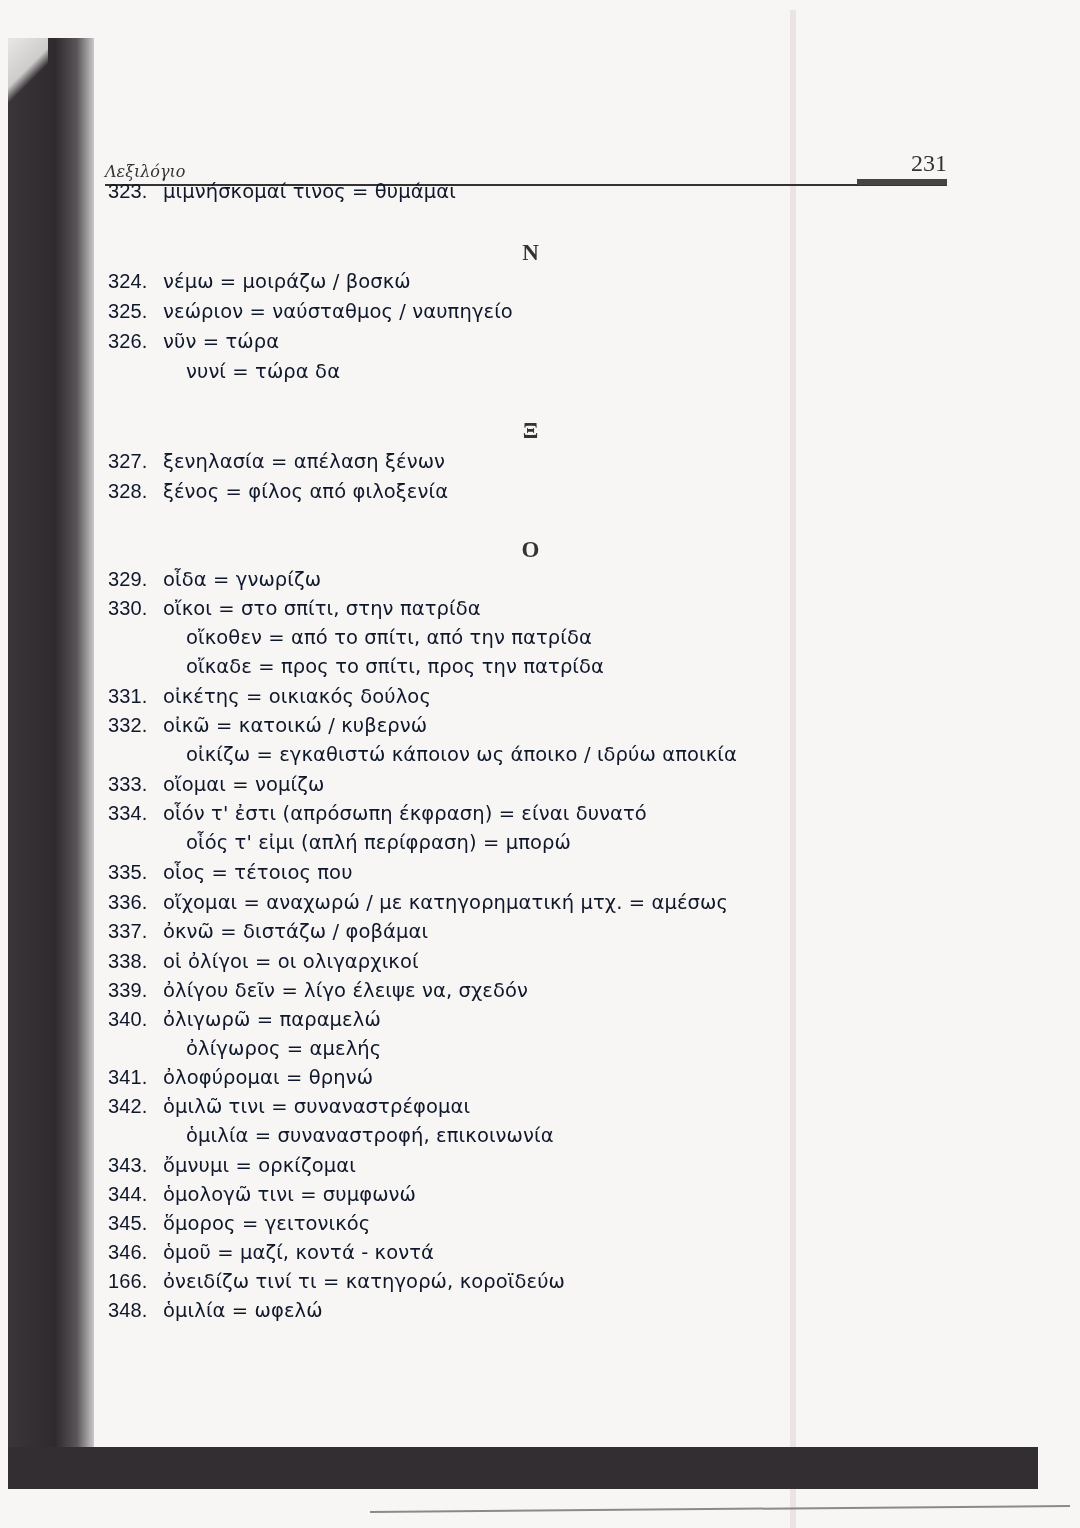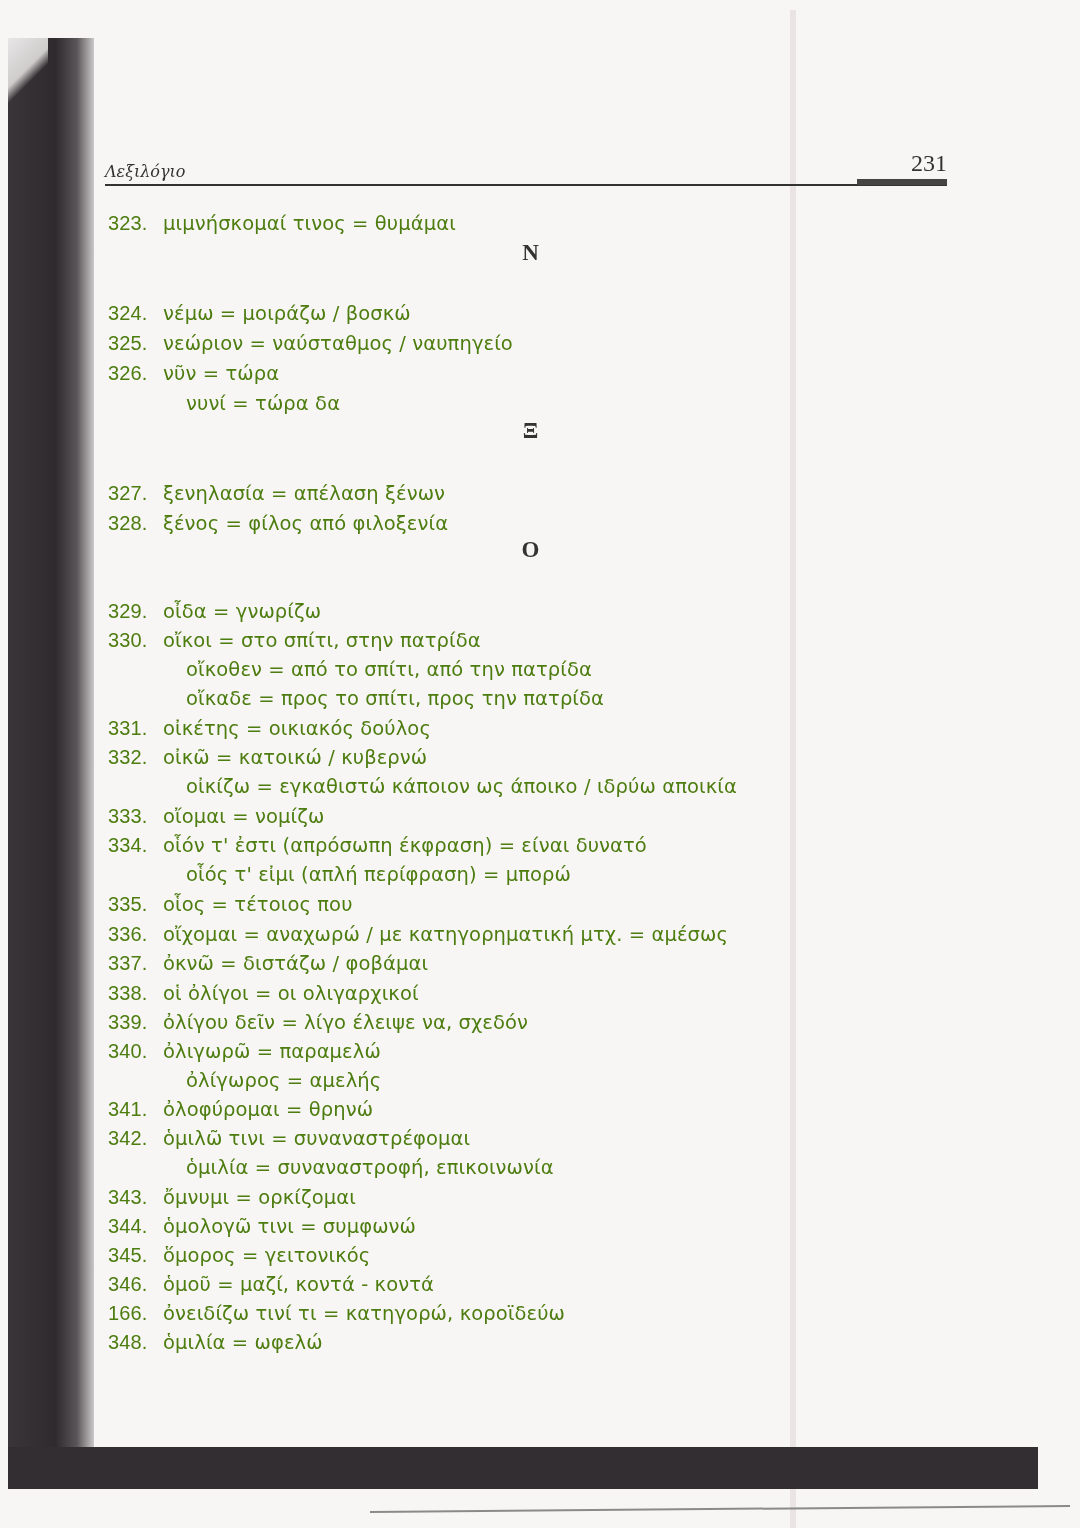--- a/index.html
+++ b/index.html
@@ -41,21 +41,21 @@
   .page-number {
     position:absolute; right:0; top:-6px;
     font-family:"Liberation Serif", serif; font-size:24px; color:#333;
   }
   .head-rule { position:absolute; left:0; top:28px; width:842px; height:2px; background:#333; }
   .head-rule-thick { position:absolute; right:0; top:23px; width:90px; height:6px; background:#444; }
 
   .entries { position:absolute; left:108px; top:0; width:800px; }
   .line {
     position:absolute; left:0; white-space:nowrap;
-    font-family:"DejaVu Sans", sans-serif; font-size:19.5px; letter-spacing:0.1px; color:#4d7c0f;margin-top:32px;
+    font-family:"DejaVu Sans", sans-serif; font-size:19.5px; letter-spacing:0.1px; color:#0f172a;
   }
   .num { display:inline-block; width:55px; font-family:"Liberation Sans", sans-serif; font-size:20px; }
   .sub { padding-left:78px;text-align:center; }
   .letter {
     position:absolute; left:0; width:845px; text-align:center;
     font-family:"Liberation Serif", serif; font-weight:bold; font-size:23px; color:#333;
   }
 </style>
 </head>
 <body>

